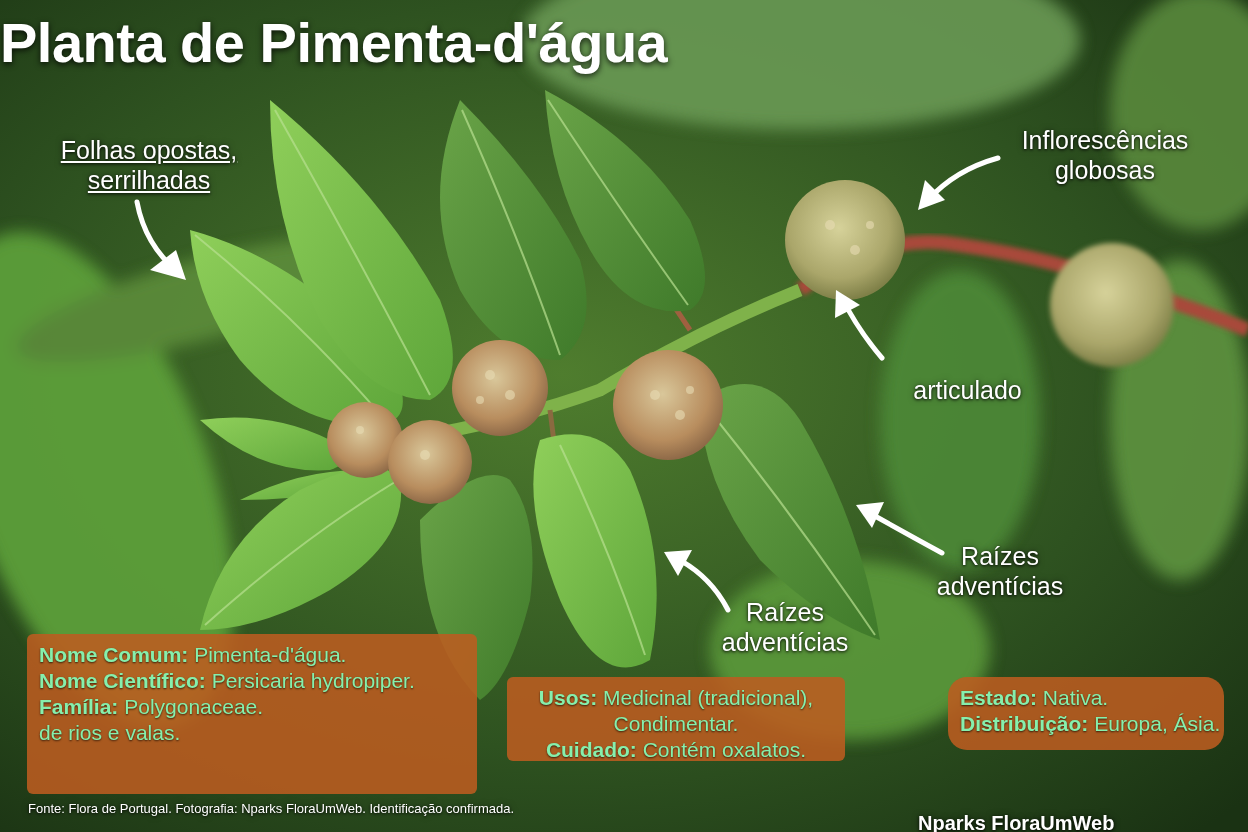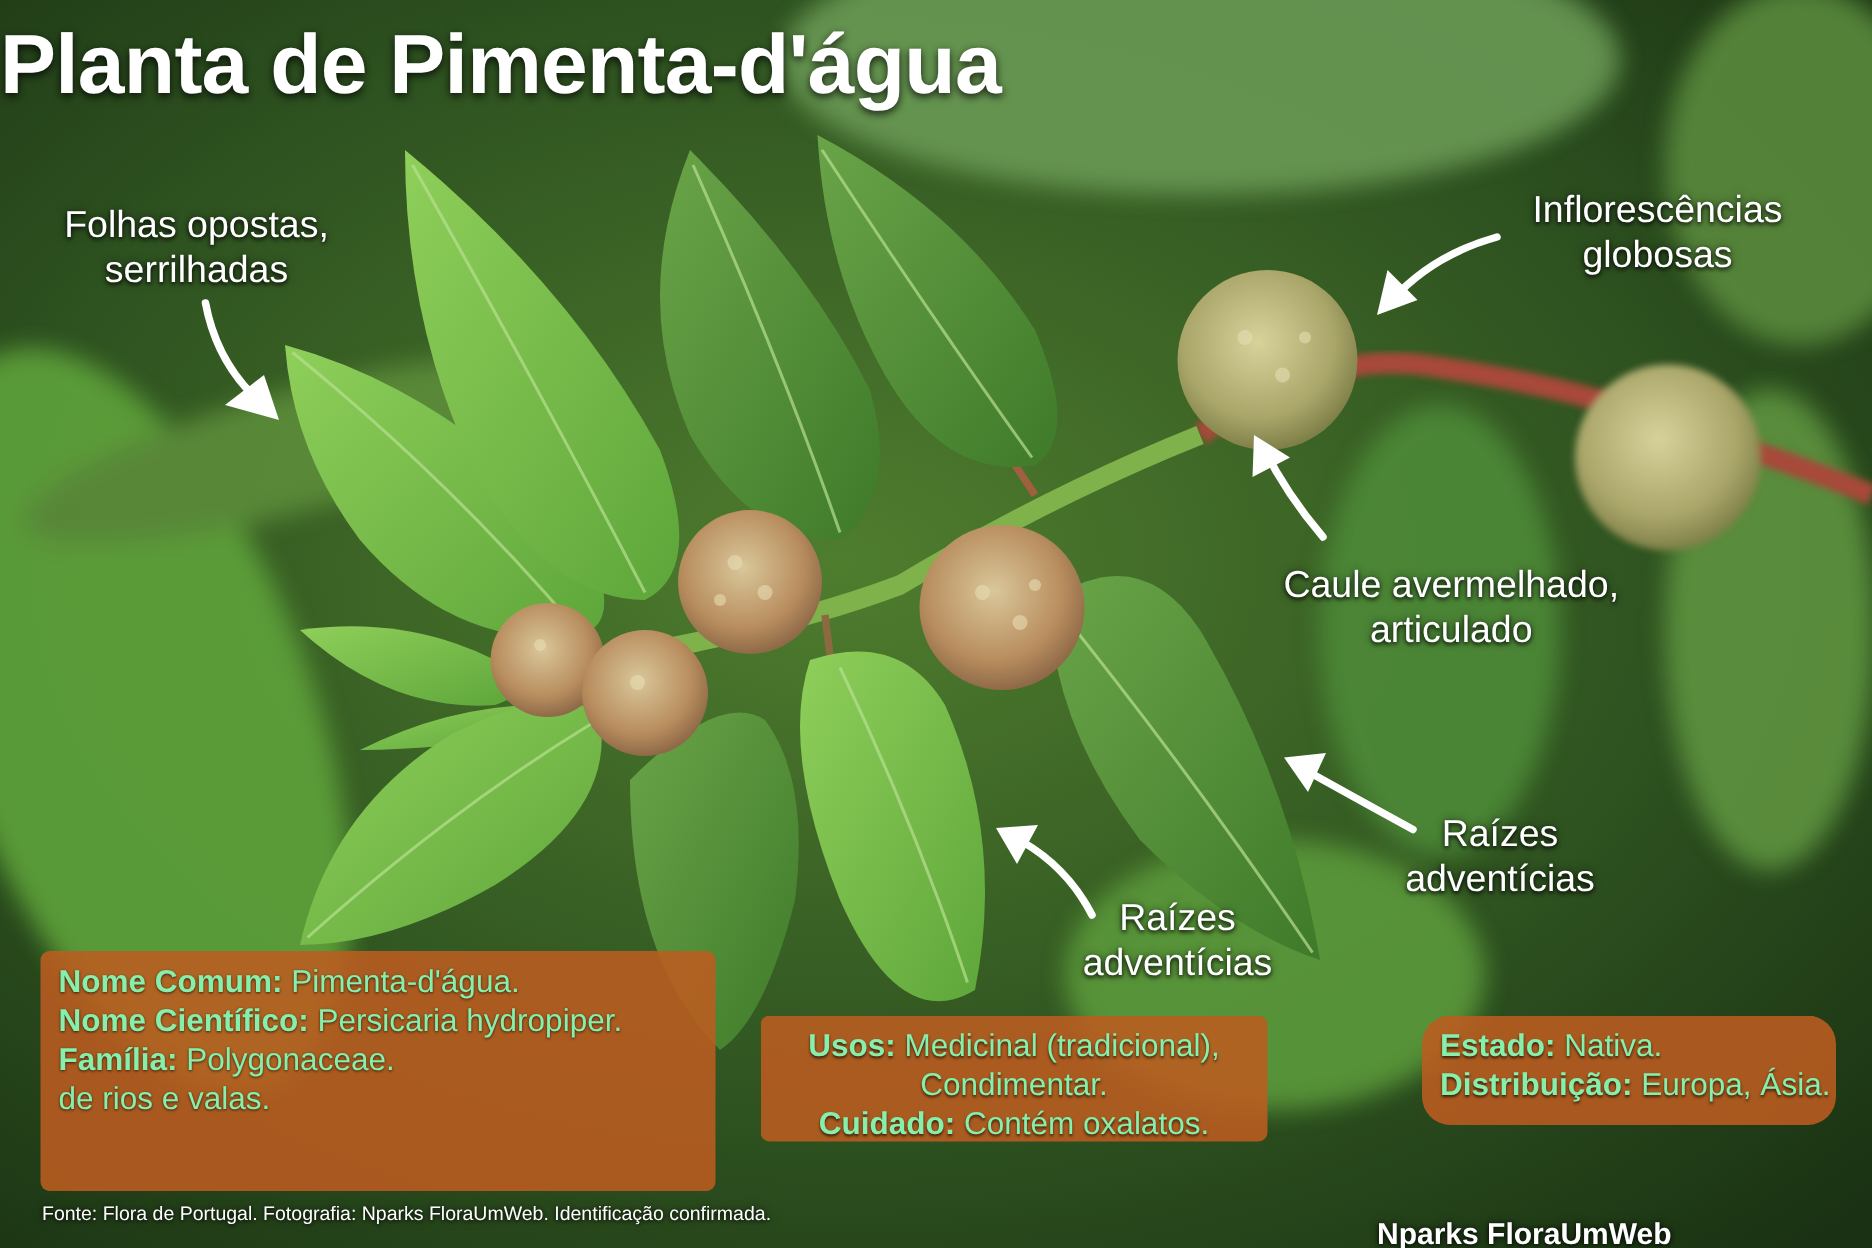--- a/index.html
+++ b/index.html
@@ -143,32 +143,31 @@
       <polygon points="918,210 925,180 945,200"></polygon>
       <polygon points="836,290 860,305 835,318"></polygon>
       <polygon points="856,505 884,502 872,528"></polygon>
       <polygon points="664,552 692,550 678,576"></polygon>
     </g>
   </svg>
 </div>
 
 <div class="txt title">Planta de Pimenta-d'água</div>
 
-<div class="txt label" style="left:16px; top:135px; width:230px;">
+<div class="txt label" style="left:34px; top:135px; width:230px;text-decoration:underline;">
   <div>Folhas opostas,</div>
   <div>serrilhadas</div>
 </div>
 
 <div class="txt label" style="left:995px; top:125px; width:220px;">
   <div>Inflorescências</div>
   <div>globosas</div>
 </div>
 
 <div class="txt label" style="left:830px; top:375px; width:275px;">
-  <div>Caule avermelhado,</div>
   <div>articulado</div>
 </div>
 
 <div class="txt label" style="left:920px; top:541px; width:160px;">
   <div>Raízes</div>
   <div>adventícias</div>
 </div>
 
 <div class="txt label" style="left:705px; top:597px; width:160px;">
   <div>Raízes</div>

